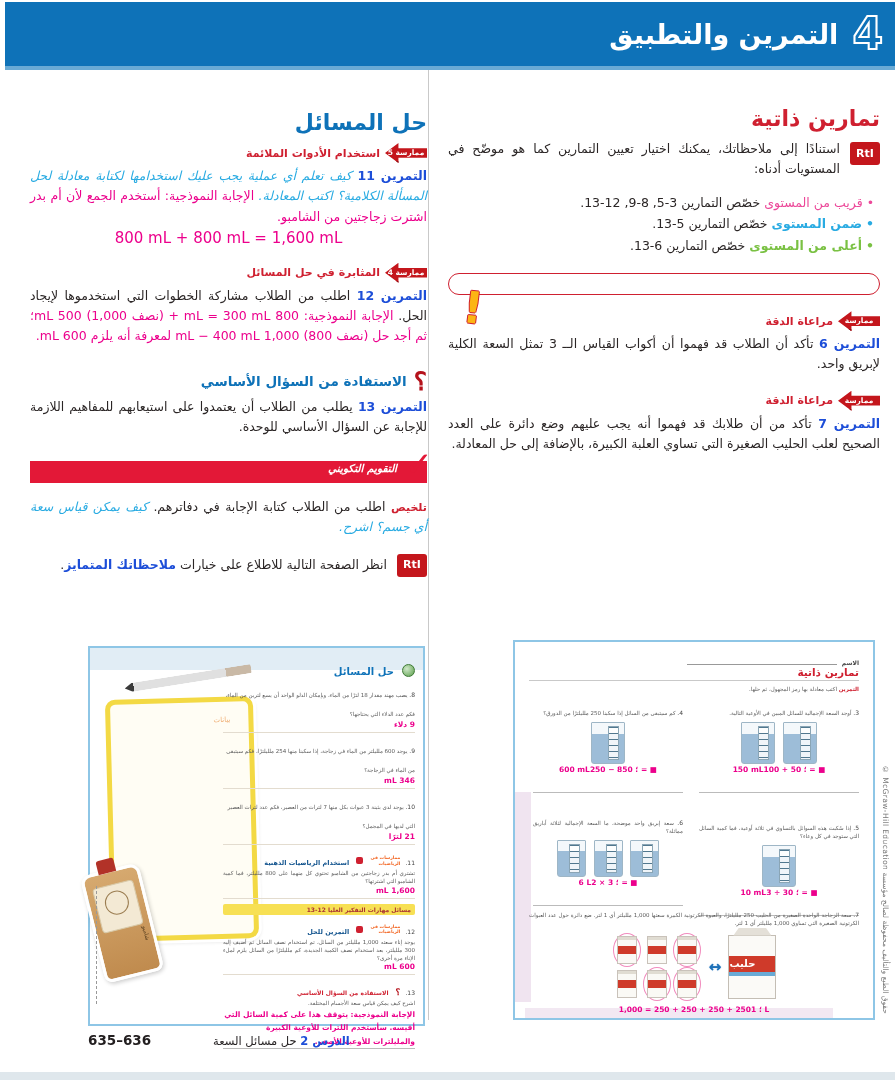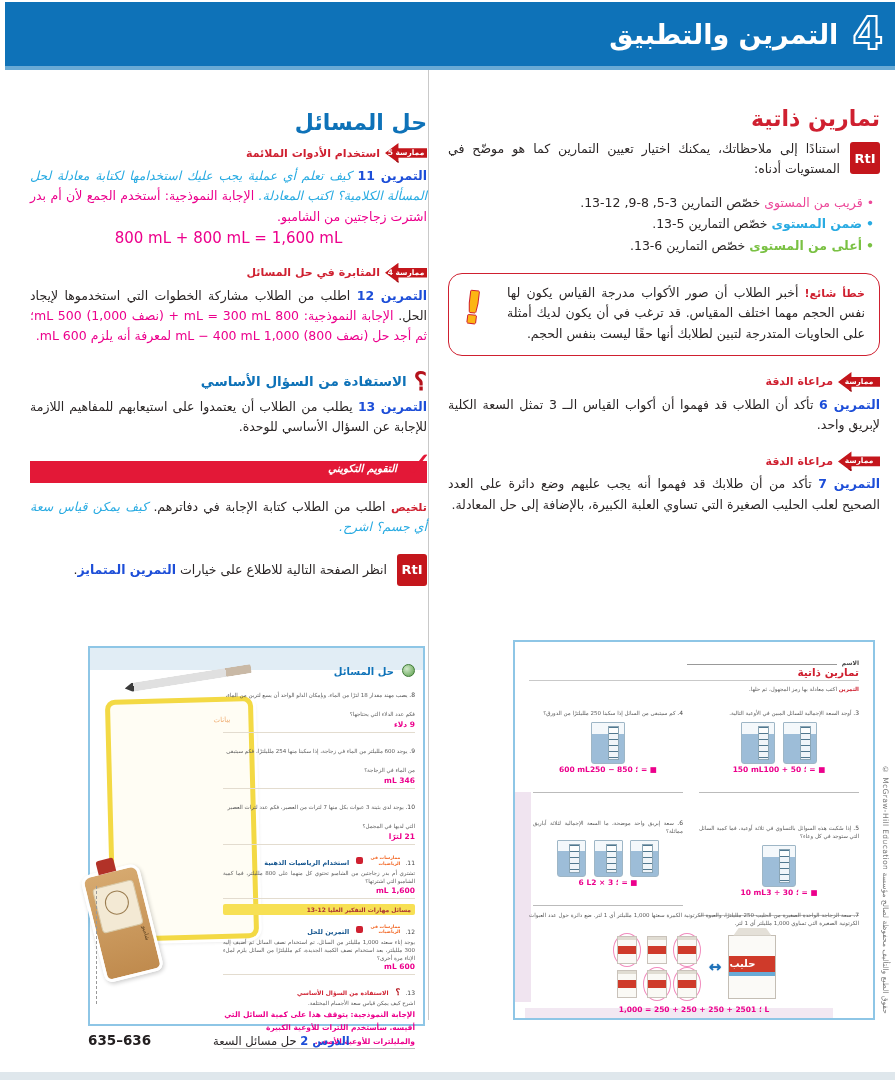--- a/index.html
+++ b/index.html
@@ -28,22 +28,22 @@
   .sec-h-red  { font-size:11px; font-weight:bold; color:#cf2030; }
   .sec-h-blue { font-size:13.5px; font-weight:bold; color:#0e72b8; }
   .body { font-size:12.5px; line-height:1.62; text-align:justify; margin:3px 0 0 0; }
   .b { font-weight:bold; color:#1d4ed8; }
   .q-blue { color:#29abe2; font-style:italic; }
   .pink { color:#ec008c; }
   .equation { font-size:15px; text-align:center; margin-top:2px; }
 
   
   .rti { display:inline-flex; align-items:center; justify-content:center;
-         width:30px; height:32px; background:#c4161c; border-radius:3px;
-         color:#fff; font-weight:bold; font-size:13px; vertical-align:middle; }
+         width:30px; height:23px; background:#c4161c; border-radius:3px;
+         color:#fff; font-weight:bold; font-size:11px; vertical-align:middle; }
 
   
   .mp-badge { display:inline-block; position:relative; width:42px; height:20px;
               background:#c4161c; color:#fff; font-size:7.5px; font-weight:bold;
               clip-path:polygon(0% 50%, 32% 0%, 32% 26%, 100% 26%, 100% 74%, 32% 74%, 32% 100%);
               text-align:center; line-height:20px; vertical-align:middle; margin-left:5px;
               box-shadow:inset 0 -2px 0 #8e0e13; }
 
   .sec-head { display:flex; align-items:center; margin-top:16px; }
 
@@ -187,24 +187,20 @@
       <span>خصّص التمارين 5-13.</span>
     </div>
     <div class="level-line lvl-2">
       <span class="lvl-dot">•</span><span class="lvl-label">أعلى من المستوى</span>
       <span>خصّص التمارين 6-13.</span>
     </div>
   </div>
 
   <div class="err-box">
     <span class="excl">!</span>
-    <p class="body" style="margin:0;">
-      <span class="sec-h-red">خطأ شائع!</span>
-      <span>أخبر الطلاب أن صور الأكواب مدرجة القياس يكون لها نفس الحجم مهما اختلف المقياس. قد ترغب في أن يكون لديك أمثلة على الحاويات المتدرجة لتبين لطلابك أنها حقًا ليست بنفس الحجم.</span>
-    </p>
   </div>
 
   <div class="sec-head">
     <span class="mp-badge">ممارسة</span>
     <span class="sec-h-red">مراعاة الدقة</span>
   </div>
   <p class="body">
     <span class="b">التمرين 6</span>
     <span>تأكد أن الطلاب قد فهموا أن أكواب القياس الــ 3 تمثل السعة الكلية لإبريق واحد.</span>
   </p>
@@ -257,21 +253,21 @@
     <span class="form-check">✓</span>
   </div>
   <p class="body" style="margin-top:14px;">
     <span class="sec-h-red">تلخيص</span>
     <span>اطلب من الطلاب كتابة الإجابة في دفاترهم.</span>
     <span class="q-blue">كيف يمكن قياس سعة أي جسم؟ اشرح.</span>
   </p>
 
   <p class="body" style="margin-top:16px;">
     <span class="rti" style="margin-left:6px;">RtI</span>
-    <span>انظر الصفحة التالية للاطلاع على خيارات </span><span class="b">التمرين المتمايز</span><span>.</span>
+    <span>انظر الصفحة التالية للاطلاع على خيارات </span><span class="b">ملاحظاتك المتمايز</span><span>.</span>
   </p>
 </section>
 
 <div class="thumb thumb-left">
   <div class="wash-top"></div>
   <div class="pencil"></div>
   <div class="notepad">
     <span class="notepad-word">بيانات</span>
   </div>
   <div class="bottle">

